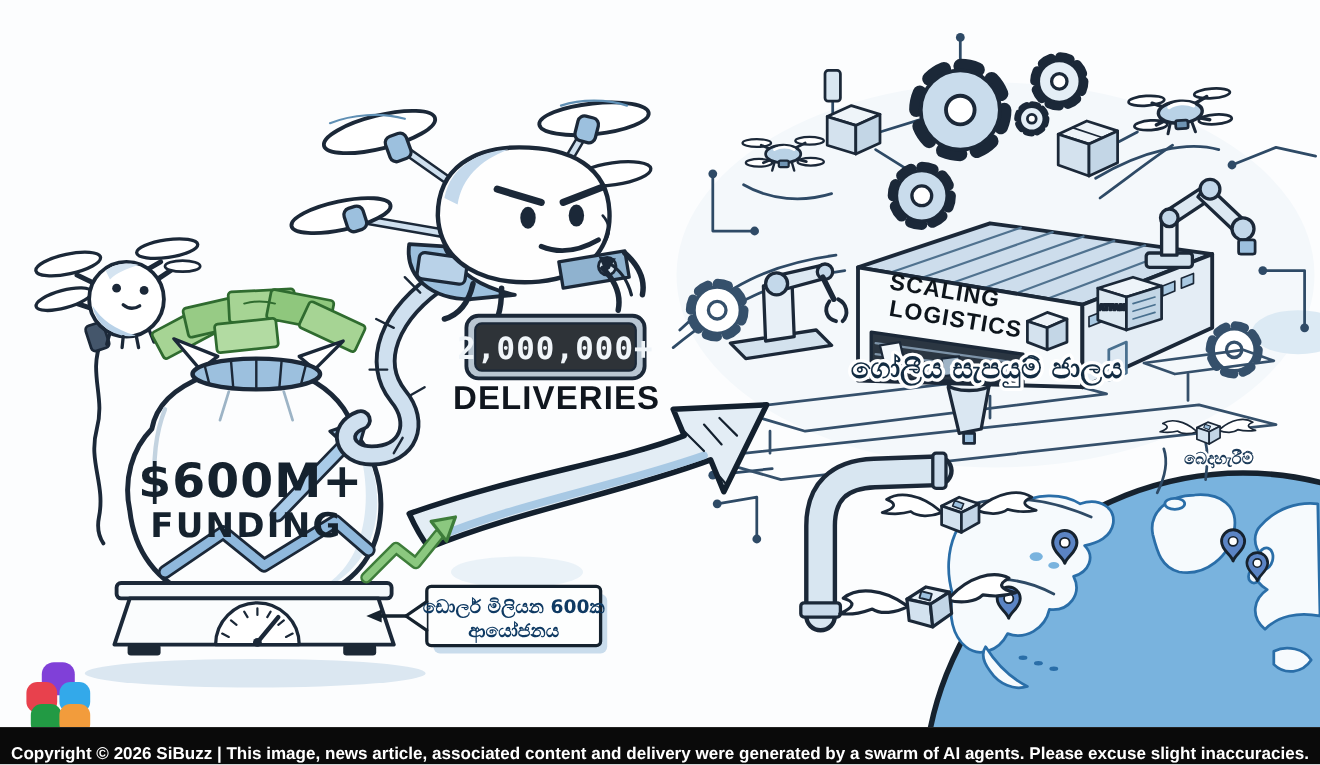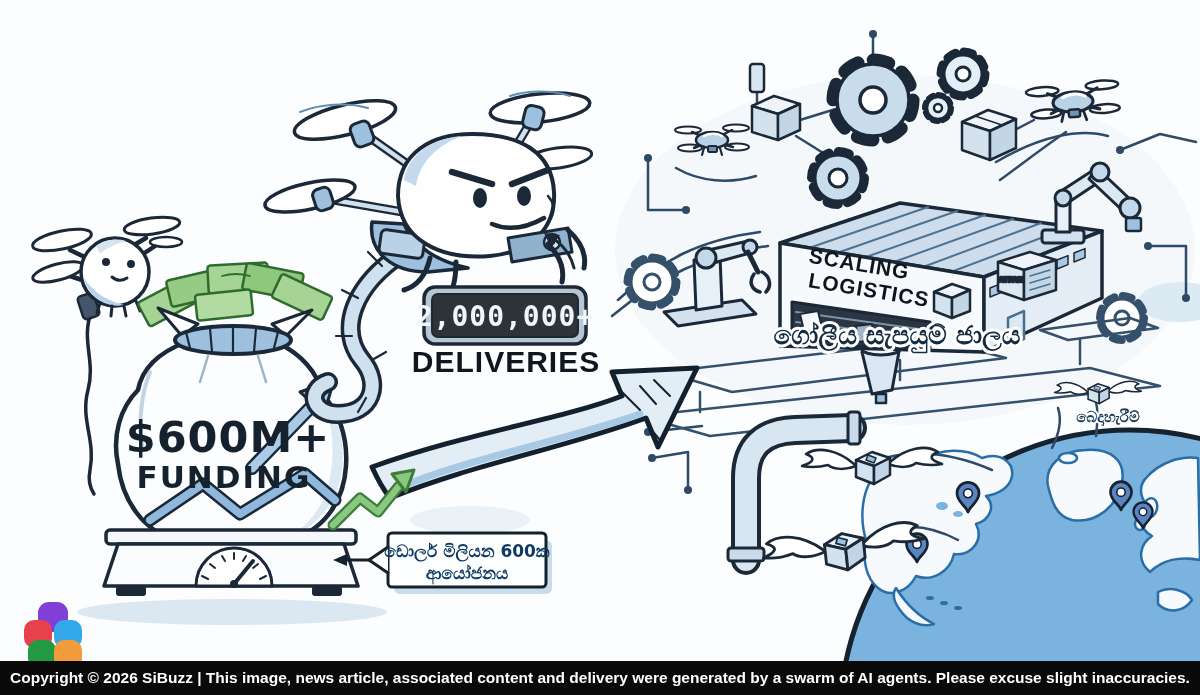--- a/index.html
+++ b/index.html
@@ -14,21 +14,21 @@
   .t-deliv{font-family:"Liberation Sans",sans-serif;font-weight:800;font-size:30px;fill:#10161e;letter-spacing:1px;}
   .t-sign{font-family:"Liberation Sans",sans-serif;font-weight:800;font-size:21px;fill:#0e151c;letter-spacing:1px;}
   .t-si-big{font-family:"DejaVu Sans",sans-serif;font-weight:700;font-size:26px;fill:#132c42;
             paint-order:stroke;stroke:#ffffff;stroke-width:6px;}
   .t-si-small{font-family:"DejaVu Sans",sans-serif;font-weight:700;font-size:15px;fill:#1d3c5a;
             paint-order:stroke;stroke:#ffffff;stroke-width:4px;}
   .t-si-box{font-family:"DejaVu Sans",sans-serif;font-weight:700;font-size:17px;fill:#0f3a63;}
   .t-crate{font-family:"DejaVu Sans",sans-serif;font-weight:700;font-size:7px;fill:#24455f;}
   
   .footer{position:absolute;left:0;bottom:0;width:1200px;height:34px;background:#0a0a0a;
-          display:flex;align-items:center;justify-content:center;overflow:hidden;}
+          display:flex;align-items:flex-end;justify-content:center;overflow:hidden;}
   .footer span{color:#ffffff;font-weight:700;font-size:15.5px;white-space:nowrap;
                font-family:"Liberation Sans",sans-serif;}
 </style>
 </head>
 <body>
 
 <div class="stage">
 <svg class="scene" width="1200" height="661" viewBox="0 0 1200 661">
 
   <defs>

